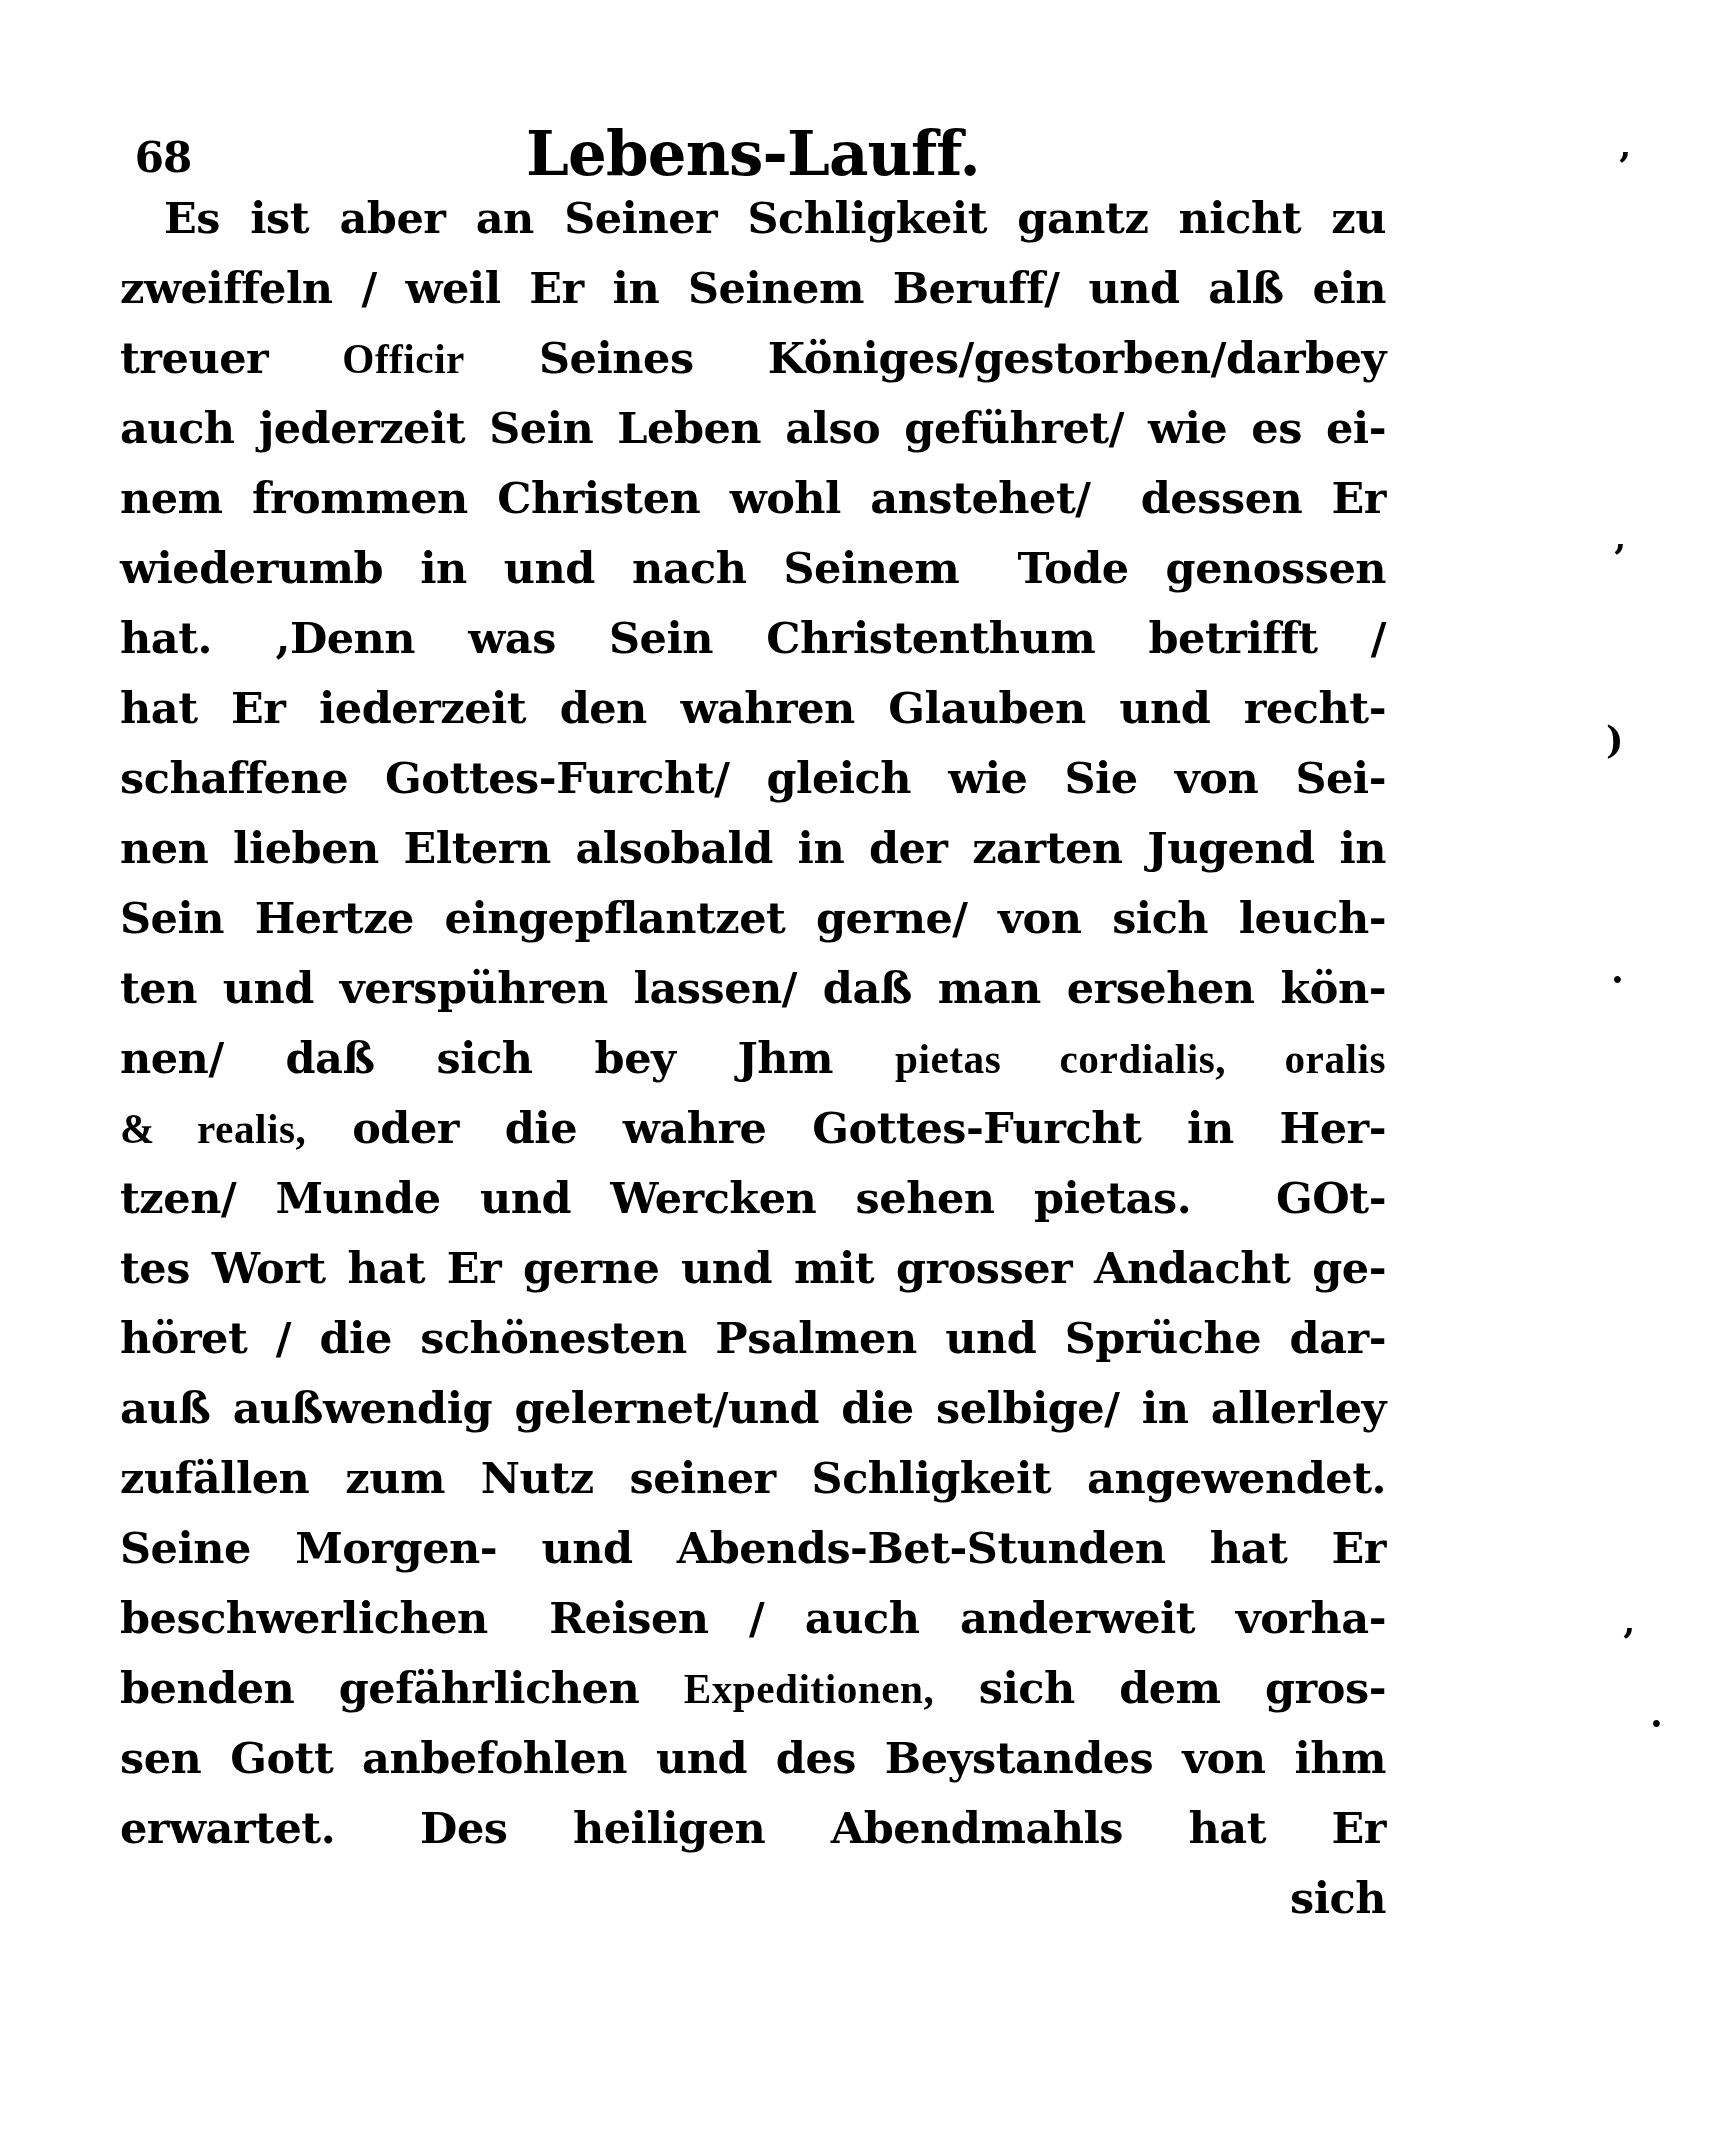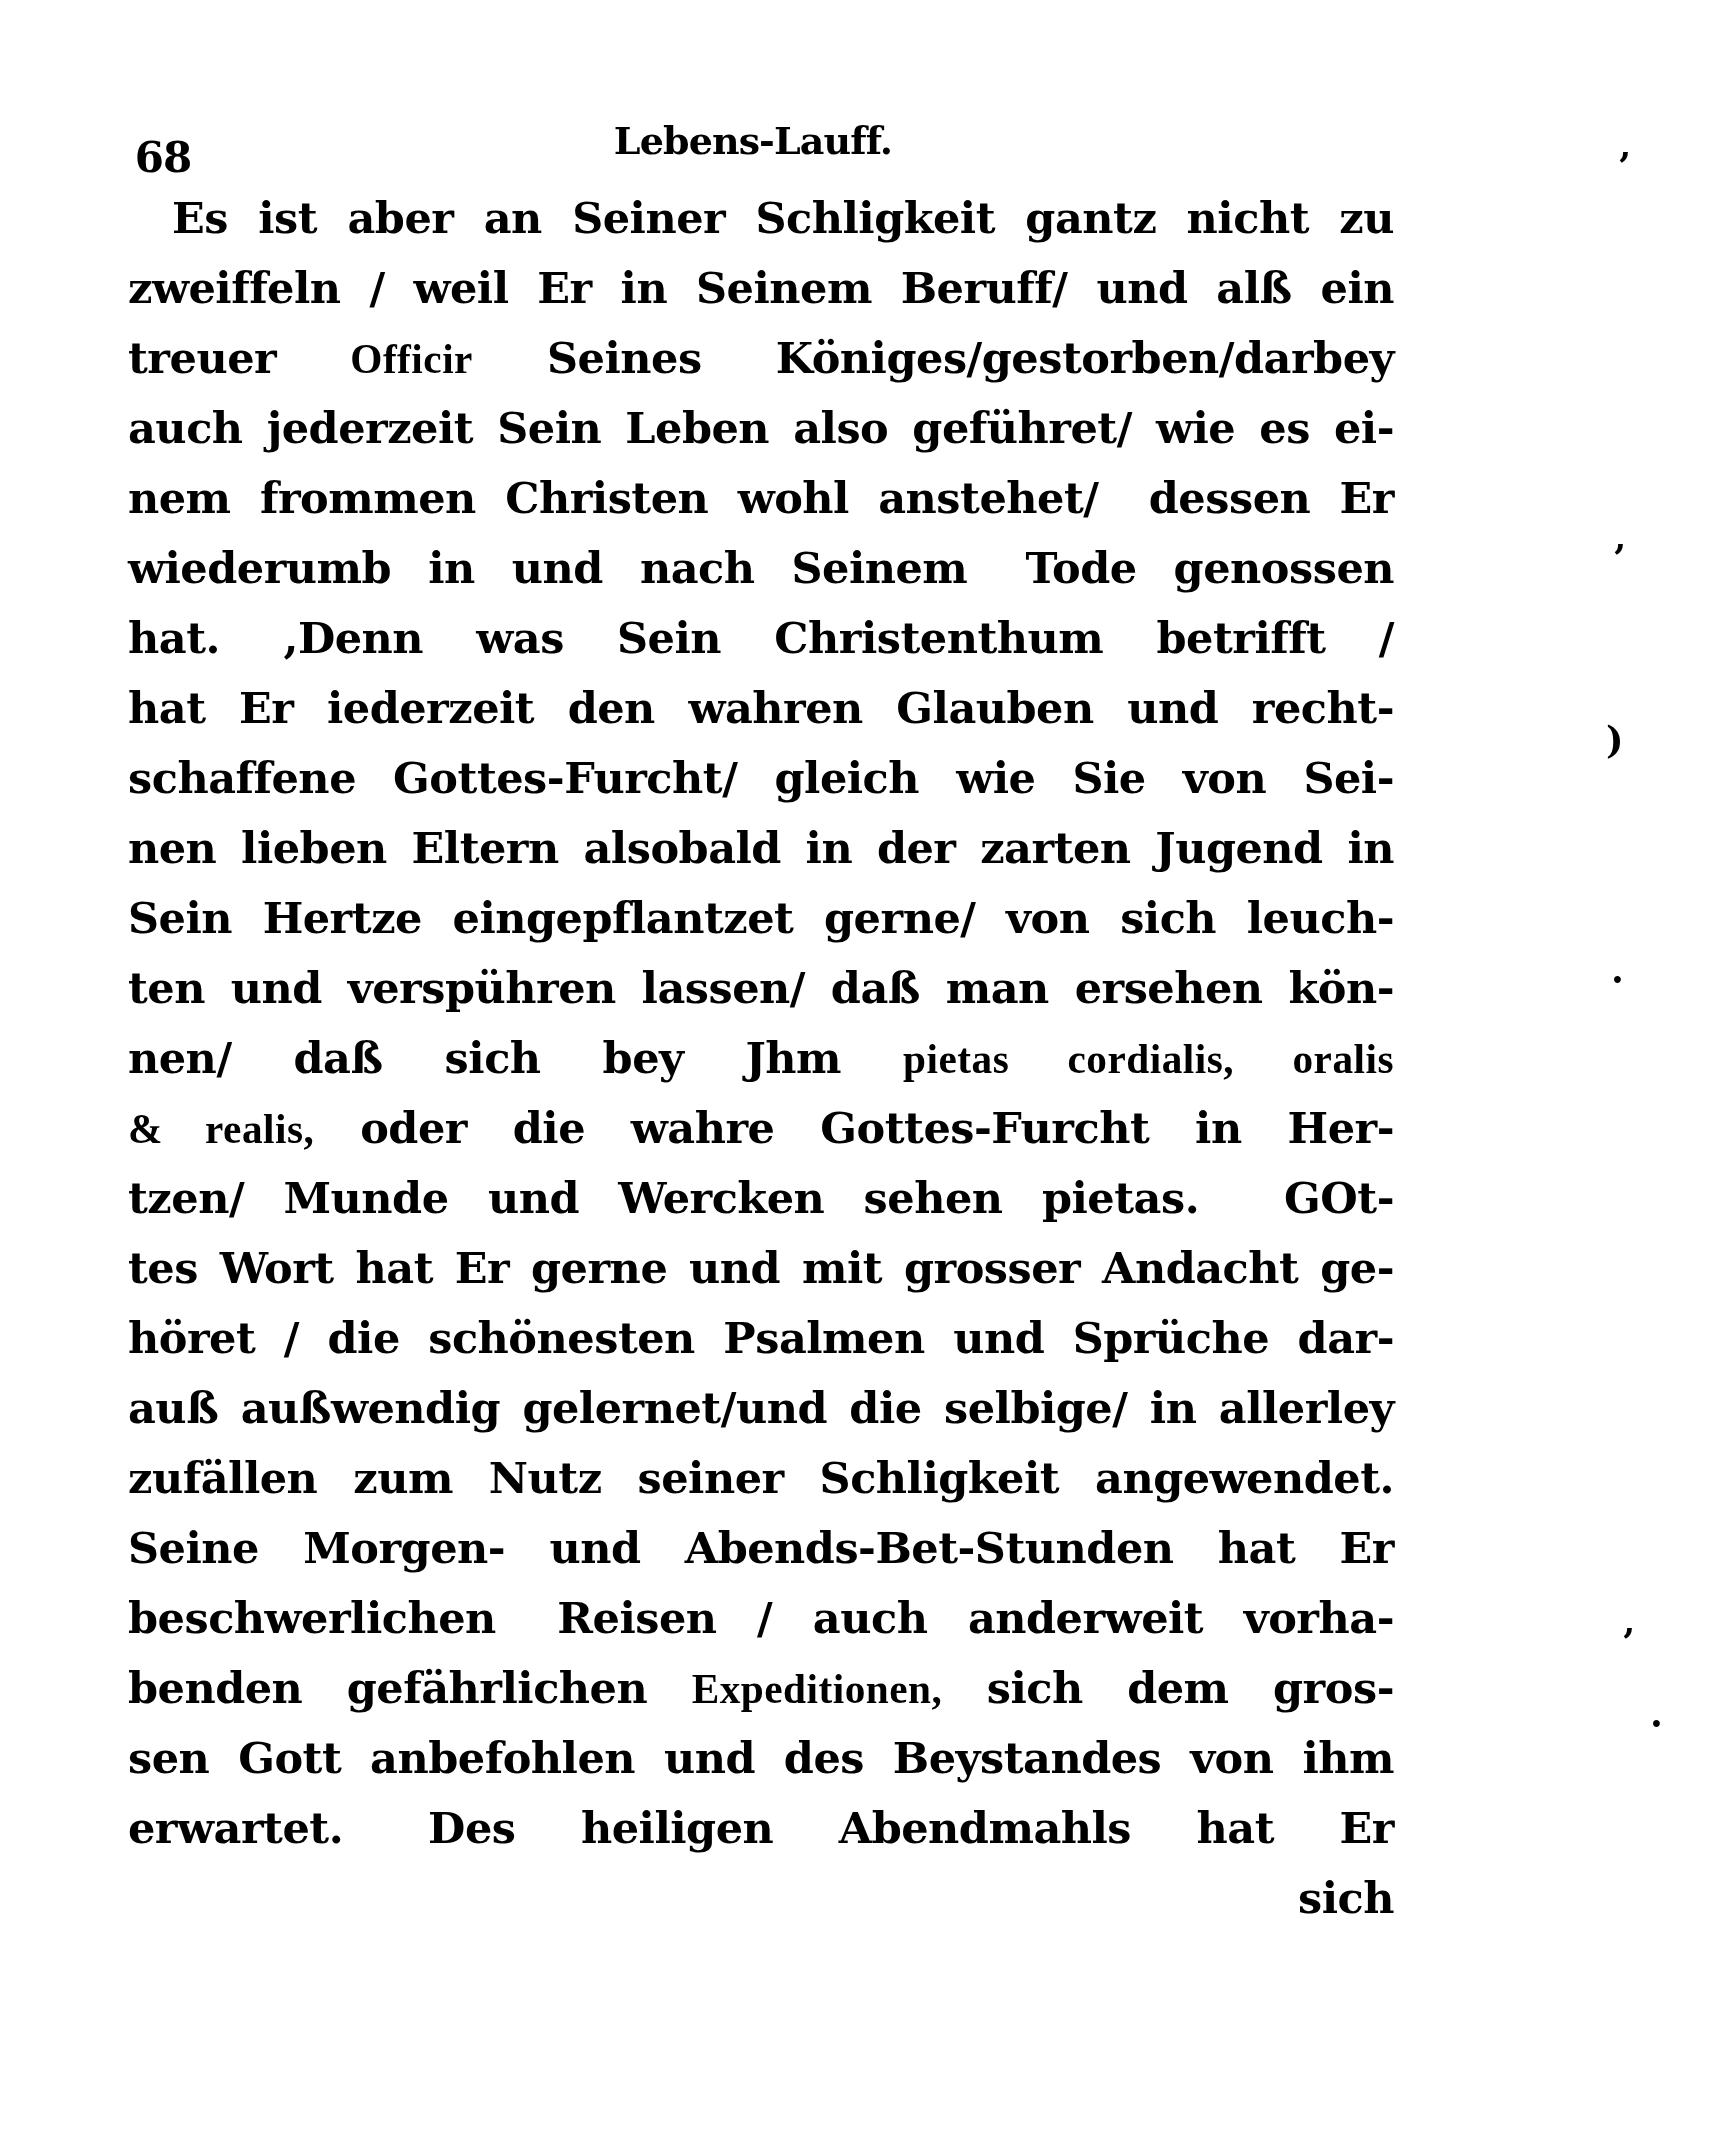--- a/index.html
+++ b/index.html
@@ -27,31 +27,30 @@
     font-size: 42px;
     font-weight: 700;
     letter-spacing: -0.9px;
   }
   .running-title {
     position: absolute;
     left: 0;
     right: 0;
     top: 0;
     text-align: center;
-    font-size: 38px;
+    font-size: 61px;
     font-weight: 700;
     letter-spacing: -0.9px;
   }
   
   .textblock {
     position: absolute;
     left: 120px;
     top: 183px;
     width: 1266px;
-    margin-left: 8px;
   }
   .line {
     font-size: 43px;
     font-weight: 700;
     line-height: 70px;
     height: 70px;
     letter-spacing: -0.5px;
     text-align: justify;
     text-align-last: justify;
     white-space: nowrap;

